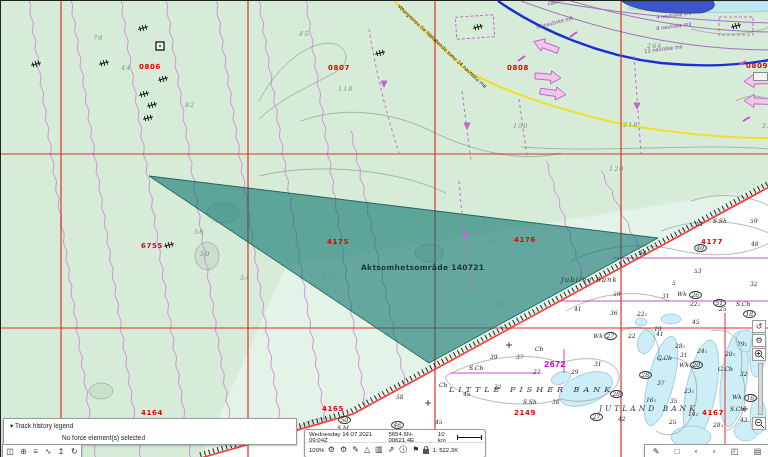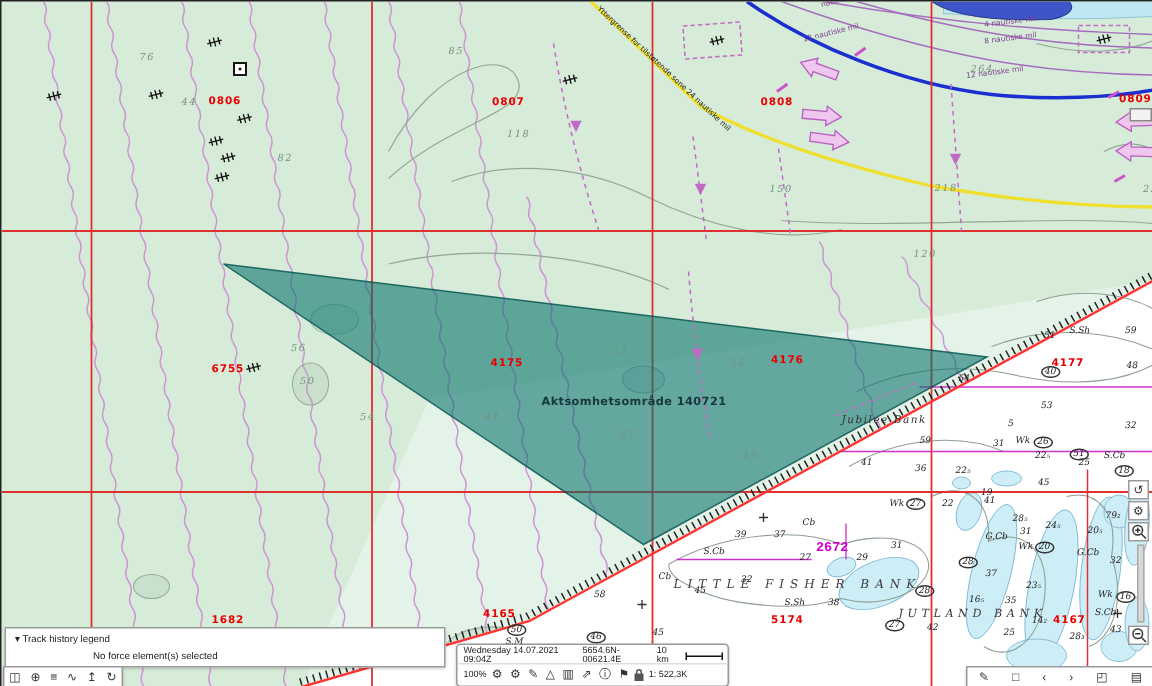--- a/index.html
+++ b/index.html
@@ -253,23 +253,23 @@
   <div id="labels">
     <div class="area-lbl" style="left:360px;top:262px">Aktsomhetsområde 140721</div>
   <div class="lbl red-lbl" style="left: 138px; top: 63px;">0806</div>
       <div class="lbl red-lbl" style="left: 327px; top: 64px;">0807</div>
       <div class="lbl red-lbl" style="left: 506px; top: 64px;">0808</div>
       <div class="lbl red-lbl" style="left: 697px; top: 62px; margin-left: 48px;">0809</div>
       <div class="lbl red-lbl" style="left: 140px; top: 242px;">6755</div>
       <div class="lbl red-lbl" style="left: 326px; top: 238px;">4175</div>
       <div class="lbl red-lbl" style="left: 513px; top: 236px;">4176</div>
       <div class="lbl red-lbl" style="left: 700px; top: 238px;">4177</div>
-      <div class="lbl red-lbl" style="left: 140px; top: 409px;">1682</div>
+      <div class="lbl red-lbl" style="left: 140px; top: 409px;">4164</div>
       <div class="lbl red-lbl" style="left: 321px; top: 405px;">4165</div>
-      <div class="lbl red-lbl" style="left: 513px; top: 409px;">5174</div>
+      <div class="lbl red-lbl" style="left: 513px; top: 409px;">2149</div>
       <div class="lbl red-lbl" style="left: 701px; top: 409px;">4167</div>
       <div class="lbl gdep" style="left: 92px; top: 34px;">76</div>
       <div class="lbl gdep" style="left: 120px; top: 64px;">44</div>
       <div class="lbl gdep" style="left: 184px; top: 101px;">82</div>
       <div class="lbl gdep" style="left: 298px; top: 30px;">85</div>
       <div class="lbl gdep" style="left: 337px; top: 85px;">118</div>
       <div class="lbl gdep" style="left: 646px; top: 42px;">264</div>
       <div class="lbl gdep" style="left: 622px; top: 121px;">218</div>
       <div class="lbl gdep" style="left: 512px; top: 122px;">150</div>
       <div class="lbl gdep" style="left: 745px; top: 122px; margin-left: 16px;">231</div>

